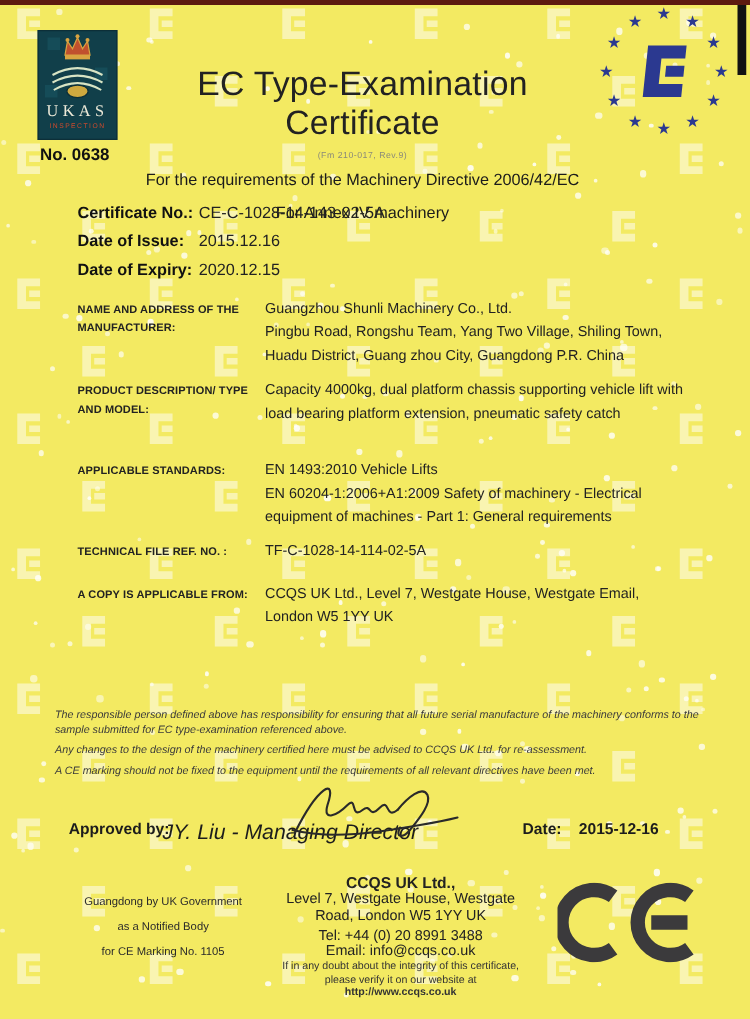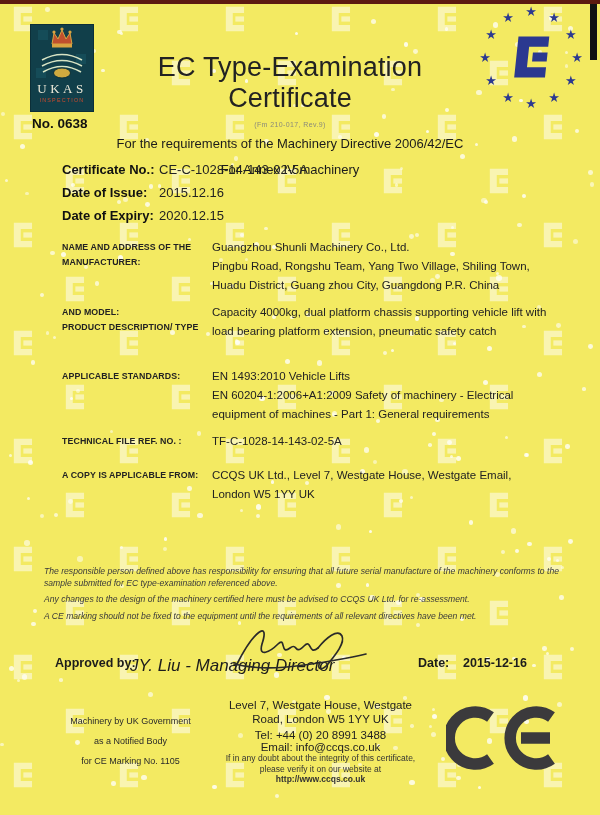--- a/index.html
+++ b/index.html
@@ -701,22 +701,22 @@
       </div>
       <div class="val">
         <div>Guangzhou Shunli Machinery Co., Ltd.</div>
         <div>Pingbu Road, Rongshu Team, Yang Two Village, Shiling Town,</div>
         <div>Huadu District, Guang zhou City, Guangdong P.R. China</div>
       </div>
     </div>
 
     <div class="sec" style="top:303px;">
       <div class="lab">
+        <div>PRODUCT DESCRIPTION/ TYPE</div>
         <div>AND MODEL:</div>
-        <div>PRODUCT DESCRIPTION/ TYPE</div>
       </div>
       <div class="val">
         <div>Capacity 4000kg, dual platform chassis supporting vehicle lift with</div>
         <div>load bearing platform extension, pneumatic safety catch</div>
       </div>
     </div>
 
     <div class="sec" style="top:367px;">
       <div class="lab">
         <div>APPLICABLE STANDARDS:</div>
@@ -726,21 +726,21 @@
         <div>EN 60204-1:2006+A1:2009 Safety of machinery - Electrical</div>
         <div>equipment of machines - Part 1: General requirements</div>
       </div>
     </div>
 
     <div class="sec" style="top:432px;">
       <div class="lab">
         <div>TECHNICAL FILE REF. NO. :</div>
       </div>
       <div class="val">
-        <div>TF-C-1028-14-143-02-5A</div>
+        <div>TF-C-1028-14-114-02-5A</div>
       </div>
     </div>
 
     <div class="sec" style="top:466px;">
       <div class="lab">
         <div>A COPY IS APPLICABLE FROM:</div>
       </div>
       <div class="val">
         <div>CCQS UK Ltd., Level 7, Westgate House, Westgate Email,</div>
         <div>London W5 1YY UK</div>
@@ -761,26 +761,27 @@
           <path d="M4 46 C 22 10, 38 0, 30 24 C 26 38, 38 32, 46 24 C 54 16, 48 36, 58 28 C 66 22, 62 36, 72 26 C 80 18, 76 36, 86 28"></path>
           <path d="M86 28 C 94 18, 106 8, 110 16 C 113 23, 104 34, 96 44 C 90 51, 84 50, 88 42"></path>
           <path d="M2 44 C 34 52, 70 46, 104 40 C 116 38, 126 36, 134 34"></path>
         </g>
       </svg>
       <span class="dl">Date:</span>
       <span class="dv">2015-12-16</span>
     </div>
 
     <div class="f-left">
-      <div>Machinery by UK Government</div>
+      <div>Guangdong by UK Government</div>
       <div>as a Notified Body</div>
       <div>for CE Marking No. 1105</div>
     </div>
 
     <div class="f-center">
+      <div class="f-org">CCQS UK Ltd.,</div>
       <div class="f-addr">
         <div>Level 7, Westgate House, Westgate</div>
         <div>Road, London W5 1YY UK</div>
       </div>
       <div class="f-tel">Tel: +44 (0) 20 8991 3488</div>
       <div class="f-email">Email: info@ccqs.co.uk</div>
       <div class="f-verify">
         <div>If in any doubt about the integrity of this certificate,</div>
         <div>please verify it on our website at</div>
         <div class="vb">http://www.ccqs.co.uk</div>

